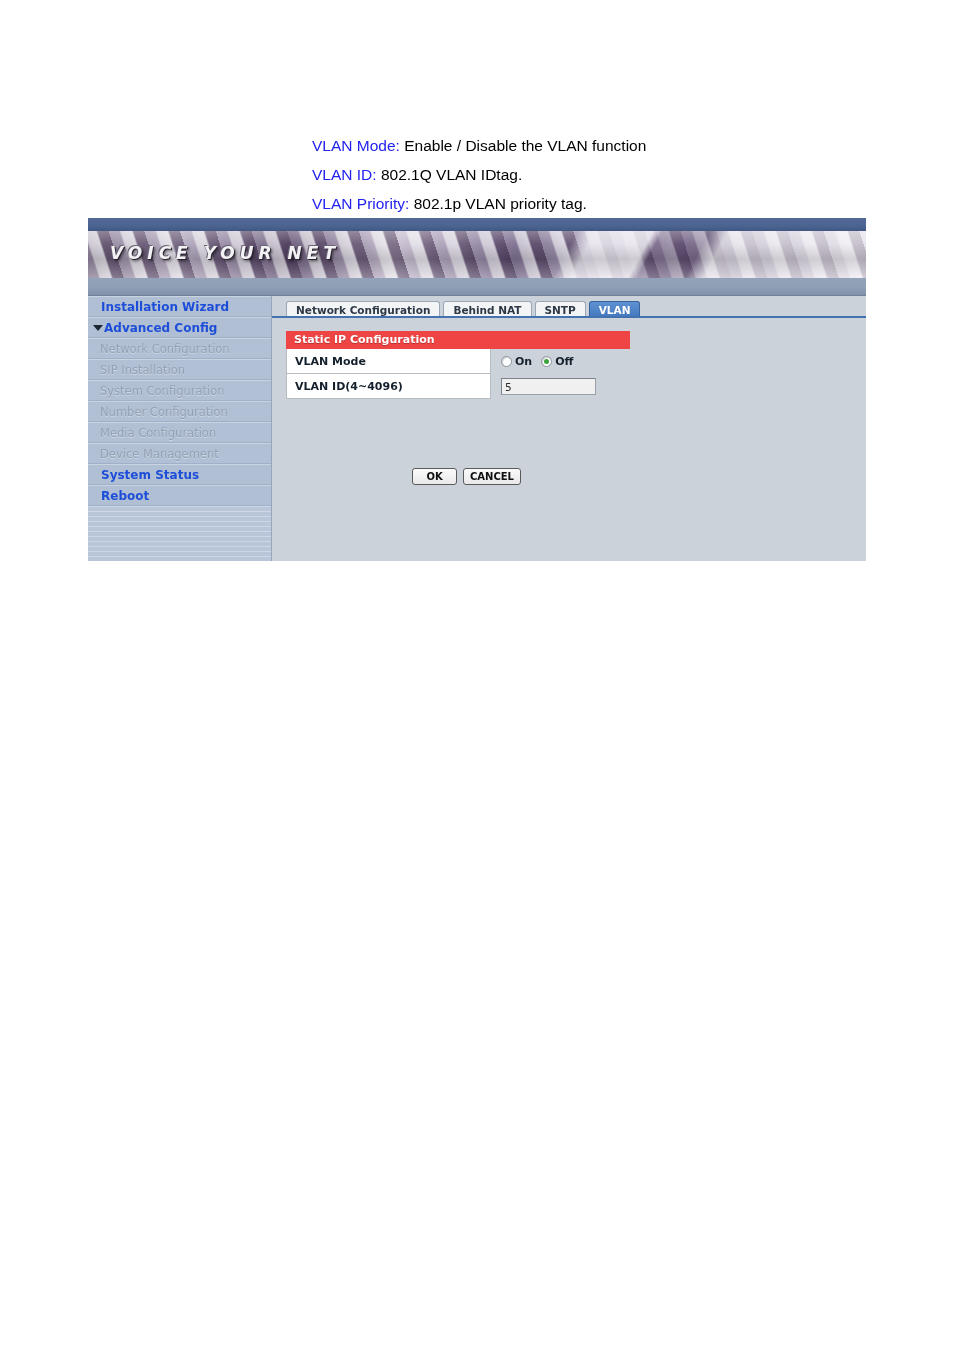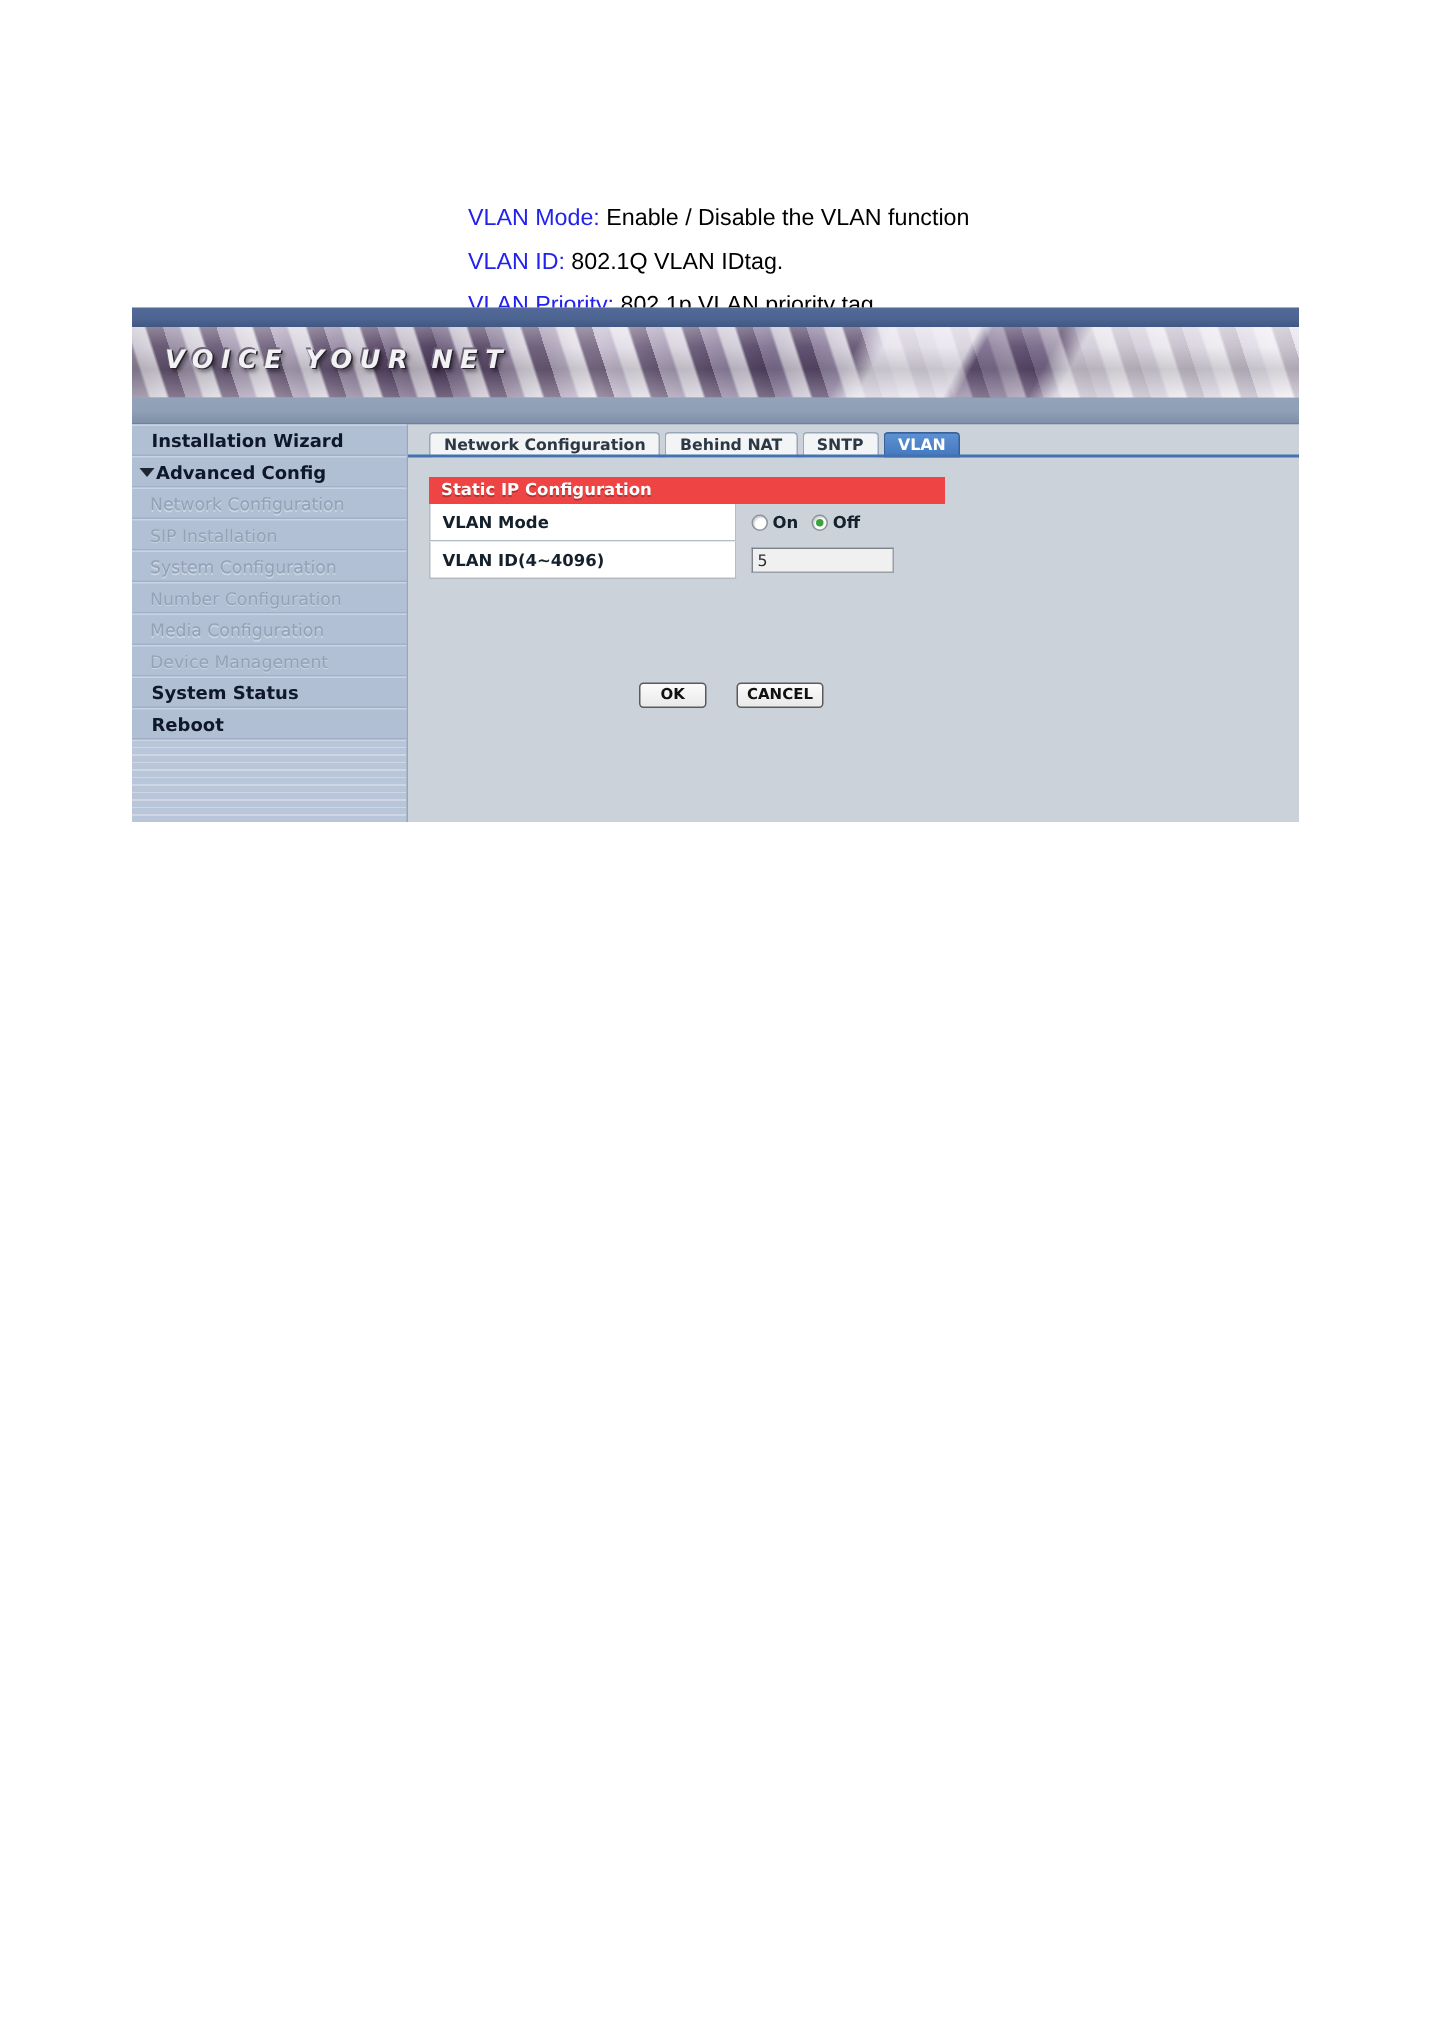--- a/index.html
+++ b/index.html
@@ -31,21 +31,21 @@
     white-space: nowrap;
   }
   .doc-term {
     color: #2222ee;
   }
 
   
   .shot {
     position: absolute;
     left: 88px;
-    top: 205px;
+    top: 218px;
     width: 778px;
     height: 343px;
     background: #ccd2da;
     overflow: hidden;
     font-family: "DejaVu Sans", sans-serif;
   }
 
   
   .banner-top {
     height: 13px;
@@ -139,21 +139,21 @@
       rgba(255,255,255,0.00) 5px);
     border-right: 1px solid #98a6bd;
     flex: none;
   }
   .nav-item {
     height: 21px;
     line-height: 21px;
     padding-left: 13px;
     font-size: 12px;
     font-weight: bold;
-    color: #0f172a;
+    color: #1d4ed8;
     background: #b1bfd4;
     border-bottom: 1px solid #9fb0c8;
     border-top: 1px solid #c9d4e2;
     white-space: nowrap;
     box-sizing: border-box;
   }
   .nav-item.sub {
     font-weight: normal;
     font-size: 11.5px;
     color: #94a2b6;
@@ -344,21 +344,20 @@
     font-size: 10px;
     font-weight: bold;
     color: #101010;
     background: #f4f4f4;
     background-image: linear-gradient(to bottom, #fbfbfb 0%, #e9e9e9 100%);
     border: 1px solid #5a5a5a;
     border-radius: 3px;
     padding: 0 6px;
     cursor: pointer;
     line-height: 15px;
-    margin-left: 14px;
   }
 </style>
 </head>
 <body>
 
 <div class="doc-text">
   <div class="doc-line">
     <span class="doc-term">VLAN Mode:</span><span> Enable / Disable the VLAN function</span>
   </div>
   <div class="doc-line">

